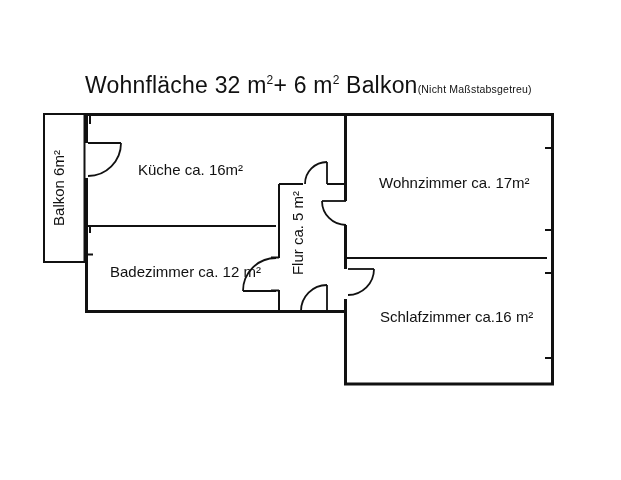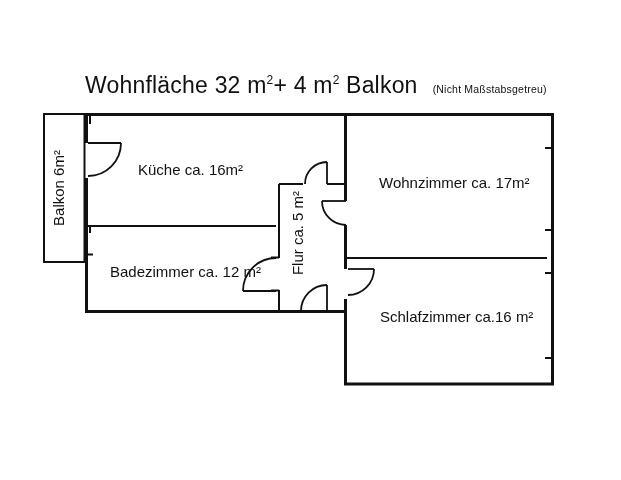--- a/index.html
+++ b/index.html
@@ -24,41 +24,41 @@
     letter-spacing: 0.2px;
     white-space: nowrap;
   }
   .title sup {
     font-size: 12px;
     vertical-align: super;
     line-height: 0;
   }
   .title .note {
     font-size: 10.5px;
-    margin-left: 15px;
+    margin-left: 0;
   }
   svg text {
     font-family: "Liberation Sans", sans-serif;
     fill: #111111;
   }
   .room-label { font-size: 15px; }
   .wall  { stroke: #111111; fill: none; stroke-linecap: butt; }
   .w3 { stroke-width: 3; }
   .w2 { stroke-width: 2; }
   .door { stroke: #111111; stroke-width: 1.8; fill: none; }
   .tick { stroke: #111111; stroke-width: 2; fill: none; }
 </style>
 </head>
 <body>
 
 <div class="canvas">
 
   
   <div class="title">
-    <span>Wohnfläche 32 m</span><sup>2</sup><span>+ 4 m</span><sup>2</sup><span> Balkon</span><span class="note">(Nicht Maßstabsgetreu)</span>
+    <span>Wohnfläche 32 m</span><sup>2</sup><span>+ 6 m</span><sup>2</sup><span> Balkon</span><span class="note">(Nicht Maßstabsgetreu)</span>
   </div>
 
   
   <svg width="621" height="480" viewBox="0 0 621 480">
 
     <g>
 
       <line class="wall w3" x1="85" y1="114.5" x2="554" y2="114.5"></line>
 
       <line class="wall w3" x1="552.5" y1="113" x2="552.5" y2="385"></line>

